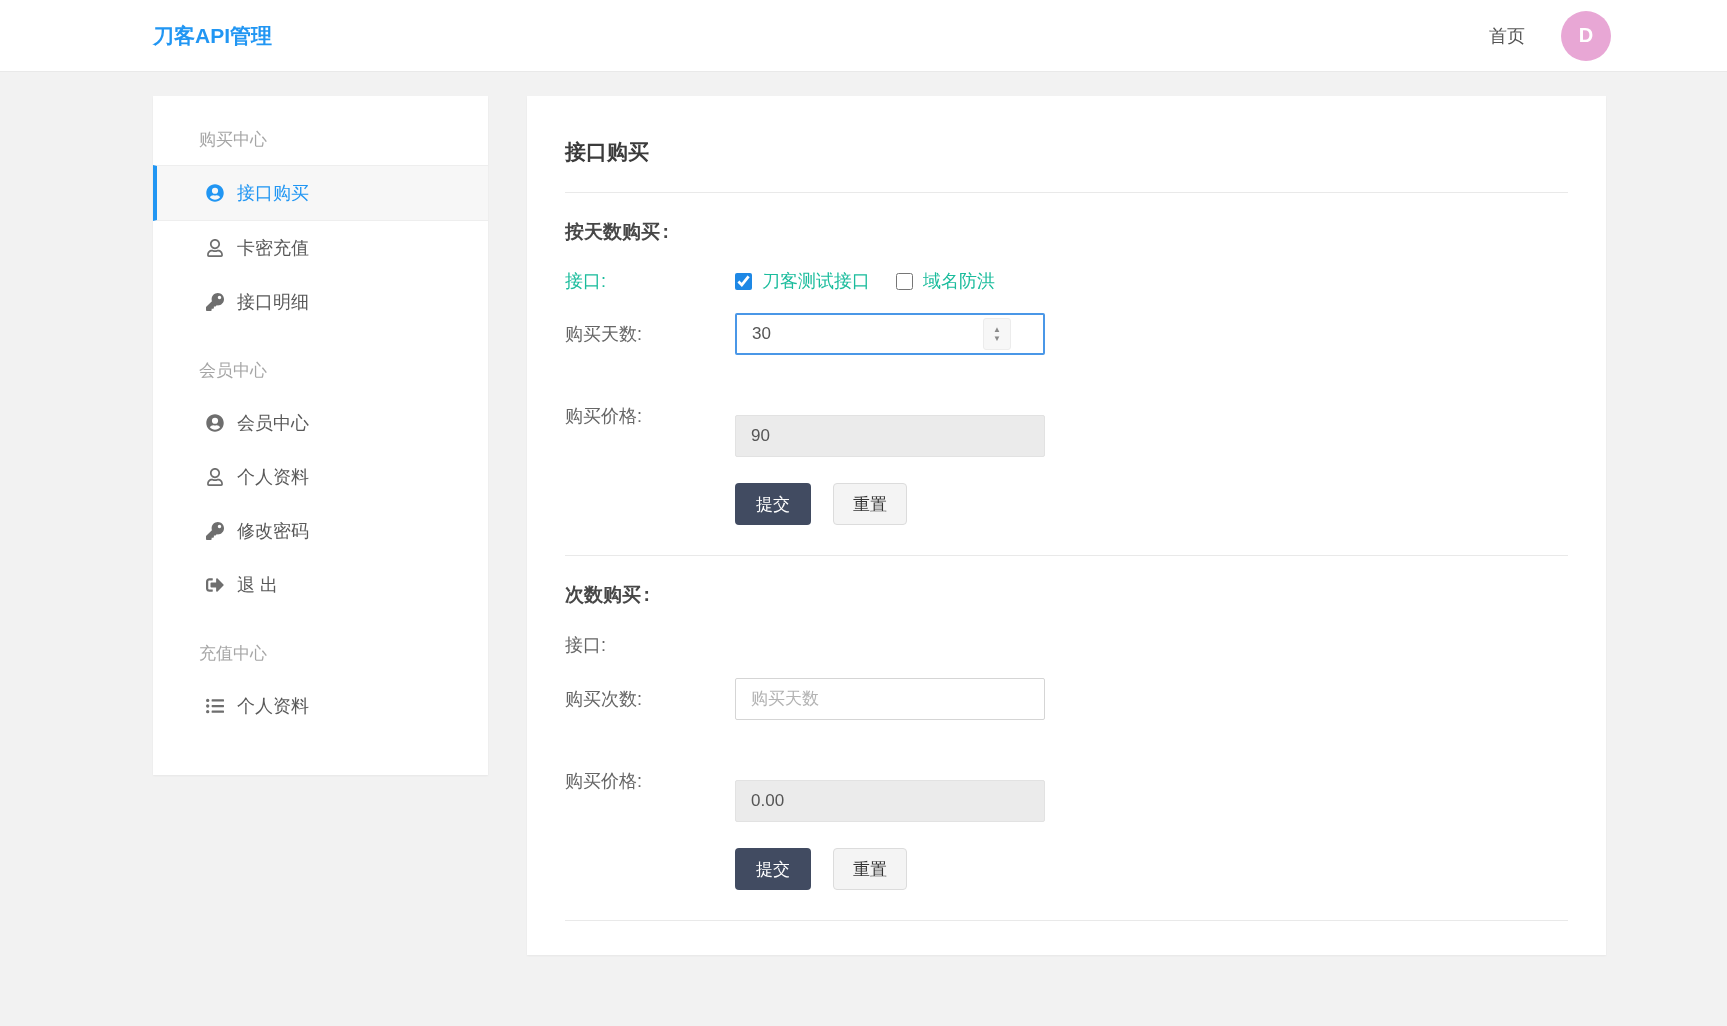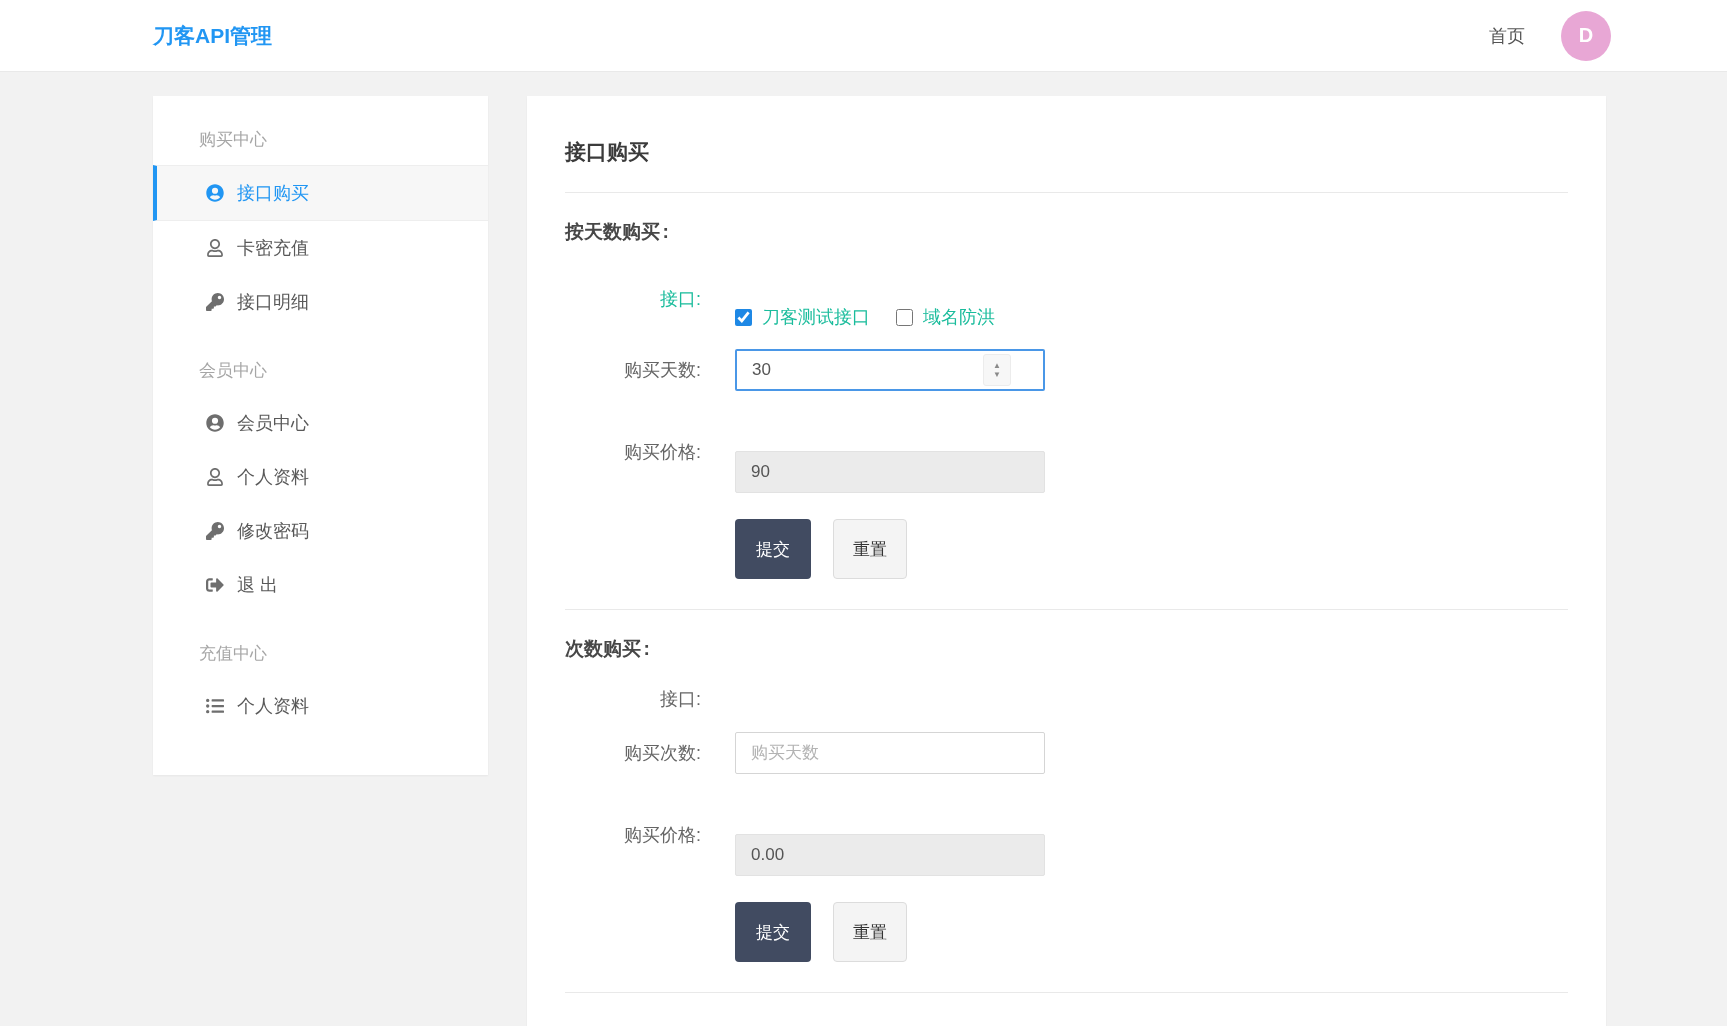--- a/index.html
+++ b/index.html
@@ -57,47 +57,47 @@
   
   .card{
     flex:1;background:#fff;box-shadow:0 1px 2px rgba(0,0,0,.05);
     padding:42px 38px 34px 38px;min-height:694px;
   }
   .card-title{font-size:21px;font-weight:700;color:#3b3b3b;margin-bottom:26px;}
   .divider{border:none;border-top:1px solid #e9e9e9;margin:0 0 26px 0;}
   .section-heading{font-size:19px;font-weight:700;color:#474747;margin:4px 0 24px 0;font-family:Liberation Mono, monospace;}
   .form-row{display:flex;align-items:center;margin-bottom:20px;}
   .form-label{
-    width:136px;text-align:right;margin-right:34px;flex:none;
+    width:136px;text-align:left;margin-right:34px;flex:none;
     font-size:18px;color:#666;
   }
   .form-label.teal{color:var(--accent-teal);}
   .field{display:flex;align-items:center;}
-  .check-wrap{display:flex;align-items:center;gap:10px;cursor:pointer;margin-top:36px;}
+  .check-wrap{display:flex;align-items:center;gap:10px;cursor:pointer;}
   .check-wrap + .check-wrap{margin-left:26px;}
   .check-wrap input[type=checkbox]{width:17px;height:17px;accent-color:#1e88e5;cursor:pointer;}
   .check-label{color:var(--accent-teal);font-size:18px;}
   .txt-input{
     width:310px;height:42px;border:1px solid #d5d5d5;border-radius:2px;
     padding:16px 15px;font-size:17px;color:#555;outline:none;background:#fff;
     font-family:"Liberation Sans","DejaVu Sans",sans-serif;
   }
   .txt-input::placeholder{color:#b3b3b3;}
   .txt-input:disabled{background:#ebebeb;border-color:#e2e2e2;color:#555;margin-top:40px;}
   .num-wrap{position:relative;width:310px;}
   .num-wrap .txt-input{width:100%;border:2px solid var(--focus-border);border-radius:2px;}
   .spinner{
     position:absolute;right:34px;top:50%;transform:translateY(-50%);
     width:28px;height:32px;background:#f7f7f7;border:1px solid #ececec;border-radius:3px;
     display:flex;flex-direction:column;align-items:center;justify-content:center;
     color:#8a8a8a;font-size:8px;line-height:9px;cursor:pointer;user-select:none;
   }
   .btn-row{margin-left:170px;display:flex;align-items:center;margin-bottom:30px;margin-top:26px;}
   .btn{
-    height:60px;font-size:17px;border-radius:4px;cursor:pointer;
+    height:42px;font-size:17px;border-radius:4px;cursor:pointer;
     font-family:"Liberation Sans","DejaVu Sans",sans-serif;
   }
   .btn-submit{background:var(--submit-dark);color:#fff;border:none;padding:0 21px;}
   .btn-reset{background:#f4f4f4;color:#333;border:1px solid #dcdcdc;padding:0 19px;margin-left:22px;}
   .empty-field{height:26px;}
 </style>
 </head>
 <body>
 
 <header class="topbar">

